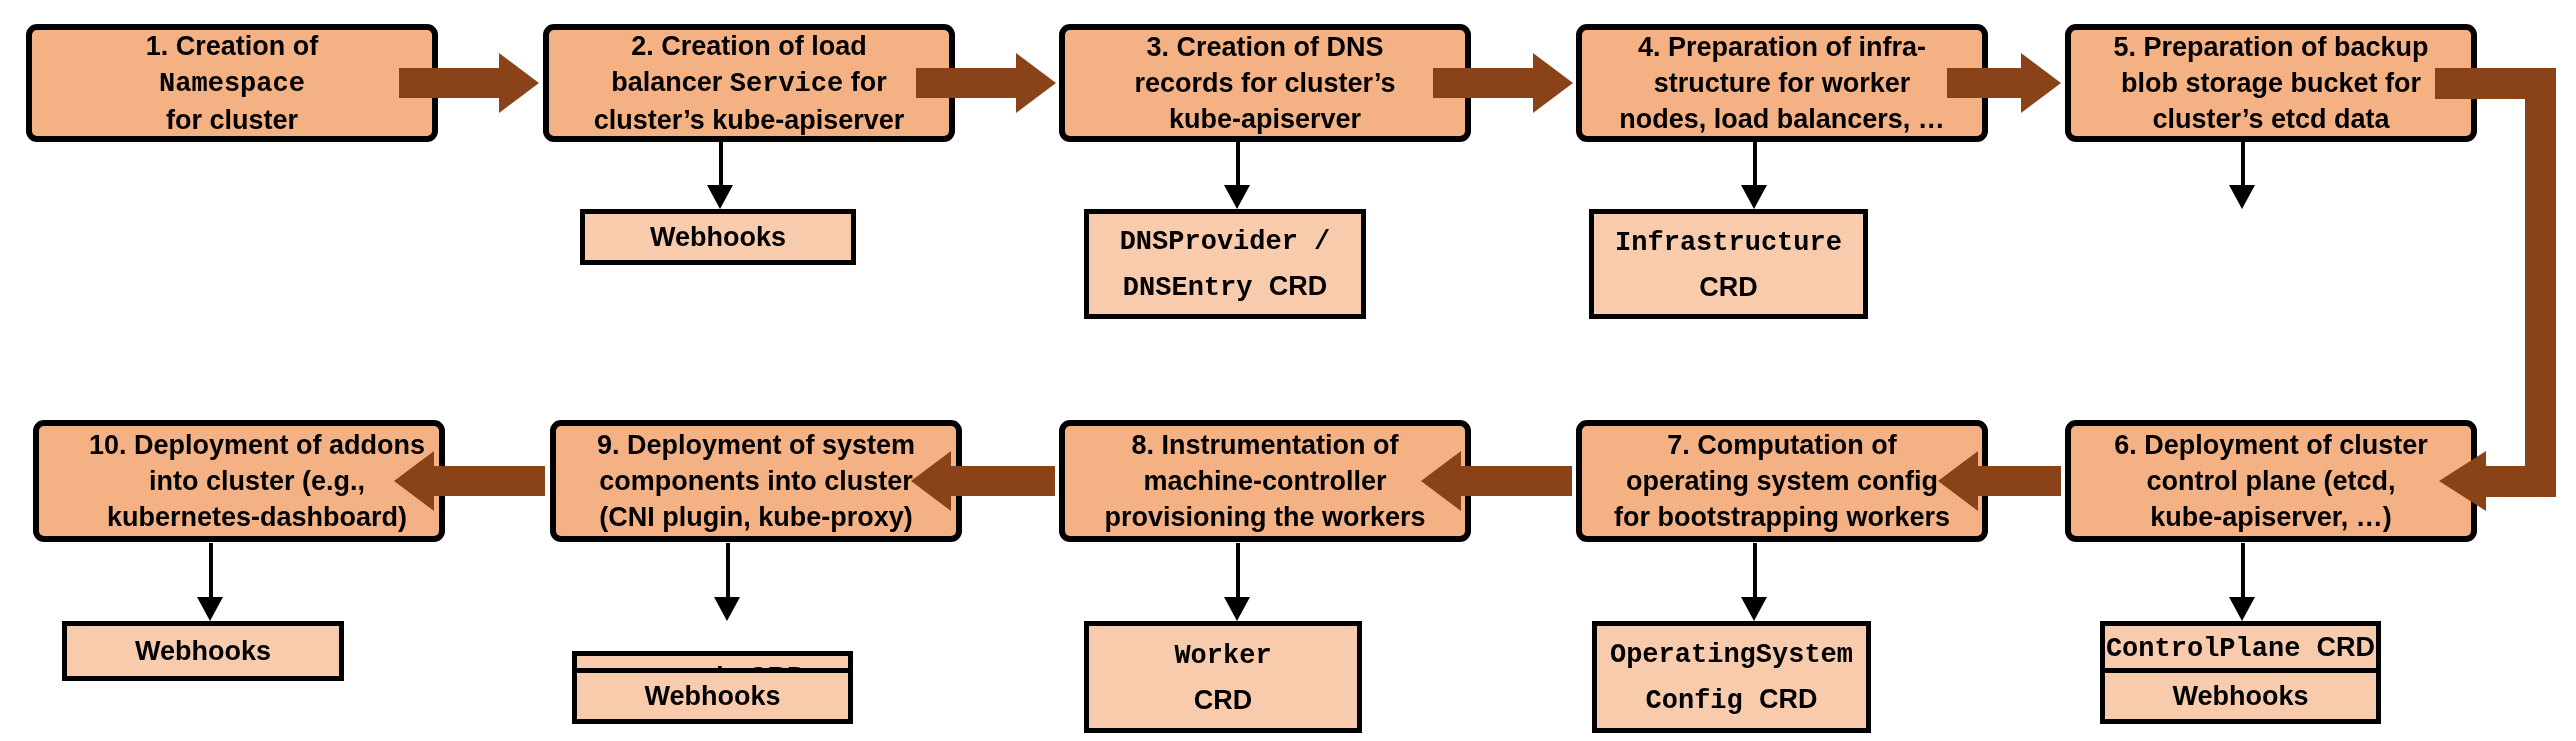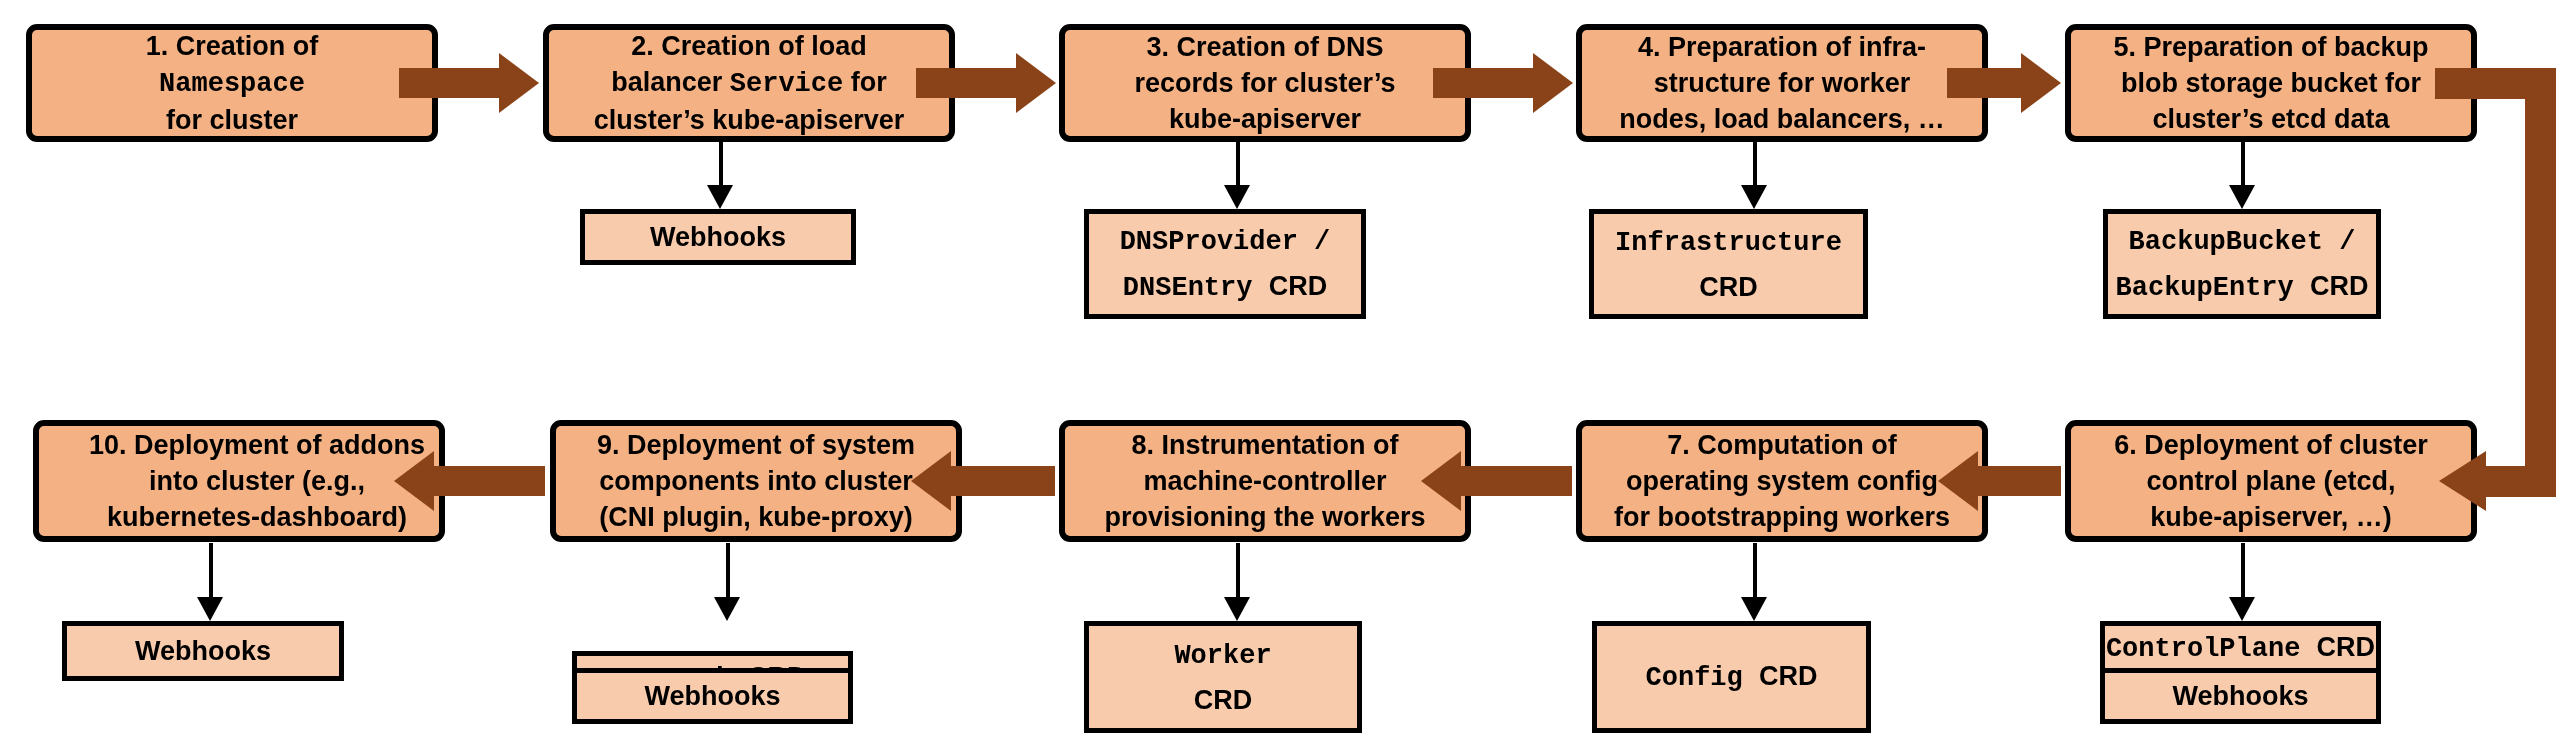--- a/index.html
+++ b/index.html
@@ -117,33 +117,30 @@
   <div class="box sub" style="left:1084px;top:209px;width:282px;height:110px;">
     <div class="ln"><span class="mono">DNSProvider /</span></div>
     <div class="ln"><span class="mono">DNSEntry </span><span>CRD</span></div>
   </div>
 
   <div class="box sub" style="left:1589px;top:209px;width:279px;height:110px;">
     <div class="ln"><span class="mono">Infrastructure</span></div>
     <div class="ln"><span>CRD</span></div>
   </div>
 
-  <div class="box sub" style="left:2103px;top:209px;width:278px;height:110px;">
-    <div class="ln"><span class="mono">BackupBucket /</span></div>
-    <div class="ln"><span class="mono">BackupEntry </span><span>CRD</span></div>
-  </div>
 
   <div class="box sub" style="left:2100px;top:621px;width:281px;height:53px;">
     <div class="ln"><span class="mono">ControlPlane </span><span>CRD</span></div>
   </div>
   <div class="box sub" style="left:2100px;top:668px;width:281px;height:56px;">
     <div class="ln"><span>Webhooks</span></div>
   </div>
 
   <div class="box sub" style="left:1592px;top:621px;width:279px;height:112px;">
+    <div class="ln"><span class="mono">OperatingSystem</span></div>
     <div class="ln"><span class="mono">Config </span><span>CRD</span></div>
   </div>
 
   <div class="box sub" style="left:1084px;top:621px;width:278px;height:112px;">
     <div class="ln"><span class="mono">Worker</span></div>
     <div class="ln"><span>CRD</span></div>
   </div>
 
   <div class="box sub" style="left:572px;top:621px;width:281px;height:53px;margin-top:30px;">
     <div class="ln"><span class="mono">Network </span><span>CRD</span></div>

